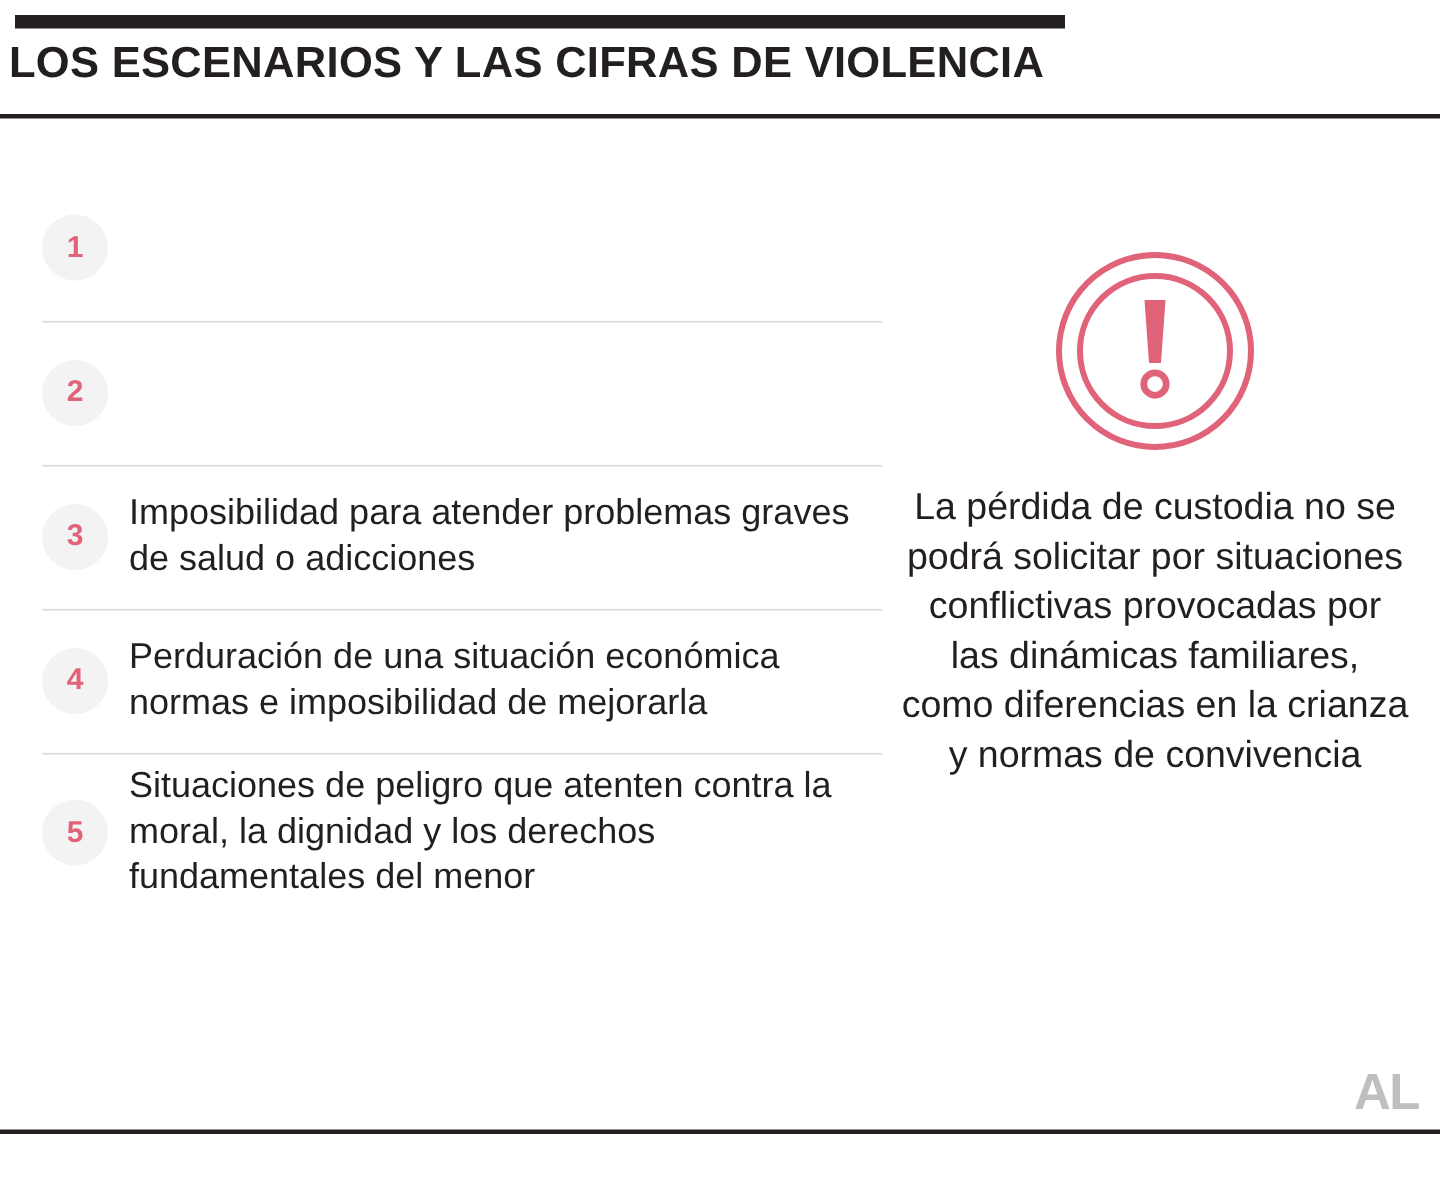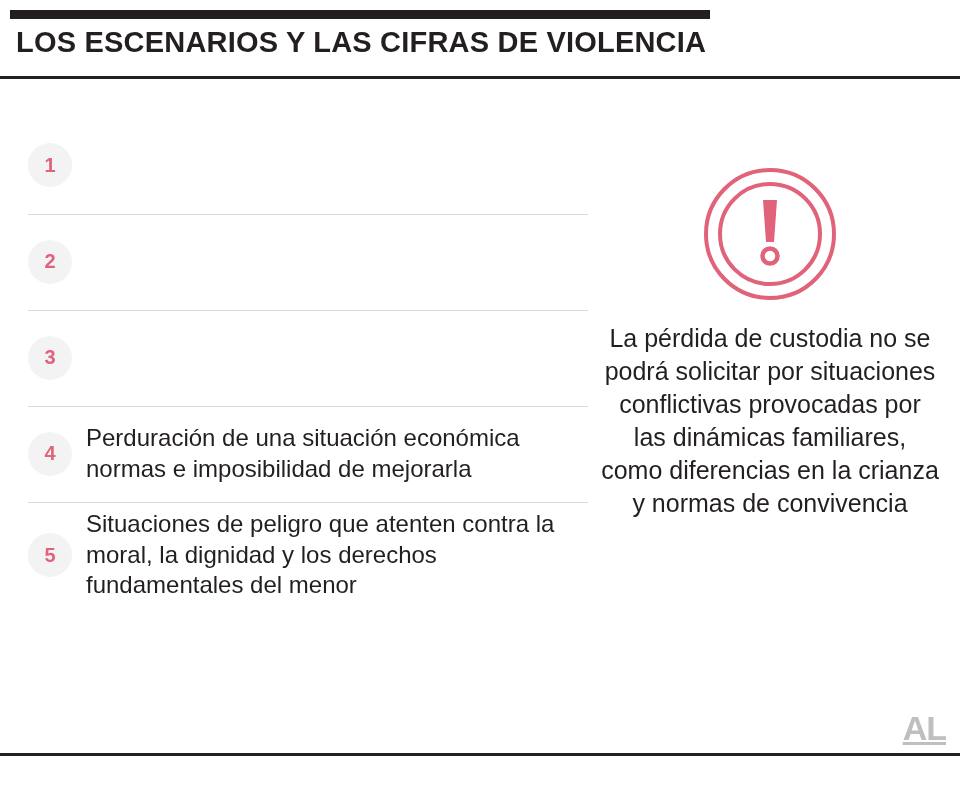--- a/index.html
+++ b/index.html
@@ -23,21 +23,21 @@
   .top-rule {
     position: absolute;
     left: 10px;
     top: 10px;
     width: 700px;
     height: 9px;
     background: #231f20;
   }
   .title {
     position: absolute;
-    left: 16px;
+    left: 6px;
     top: 26px;
     font-size: 29px;
     font-weight: bold;
     letter-spacing: 0.2px;
     color: #231f20;
     white-space: nowrap;
   }
   .header-rule {
     position: absolute;
     left: 0;
@@ -122,21 +122,20 @@
     color: #231f20;
   }
   .logo {
     position: absolute;
     right: 14px;
     bottom: 52px;
     font-size: 34px;
     font-weight: bold;
     color: #bfbfbf;
     letter-spacing: -1px;
-    text-decoration: underline;
   }
 </style>
 </head>
 <body>
 
 <div class="page">
 
   <div class="top-rule"></div>
 
   <div class="title">LOS ESCENARIOS Y LAS CIFRAS DE VIOLENCIA</div>
@@ -148,20 +147,21 @@
     <div class="item">
       <div class="badge">1</div>
     </div>
 
     <div class="item">
       <div class="badge">2</div>
     </div>
 
     <div class="item">
       <div class="badge">3</div>
+      <div class="item-text">Imposibilidad para atender problemas graves de salud o adicciones</div>
     </div>
 
     <div class="item">
       <div class="badge">4</div>
       <div class="item-text">Perduración de una situación económica normas e imposibilidad de mejorarla</div>
     </div>
 
     <div class="item">
       <div class="badge">5</div>
       <div class="item-text">Situaciones de peligro que atenten contra la moral, la dignidad y los derechos fundamentales del menor</div>

